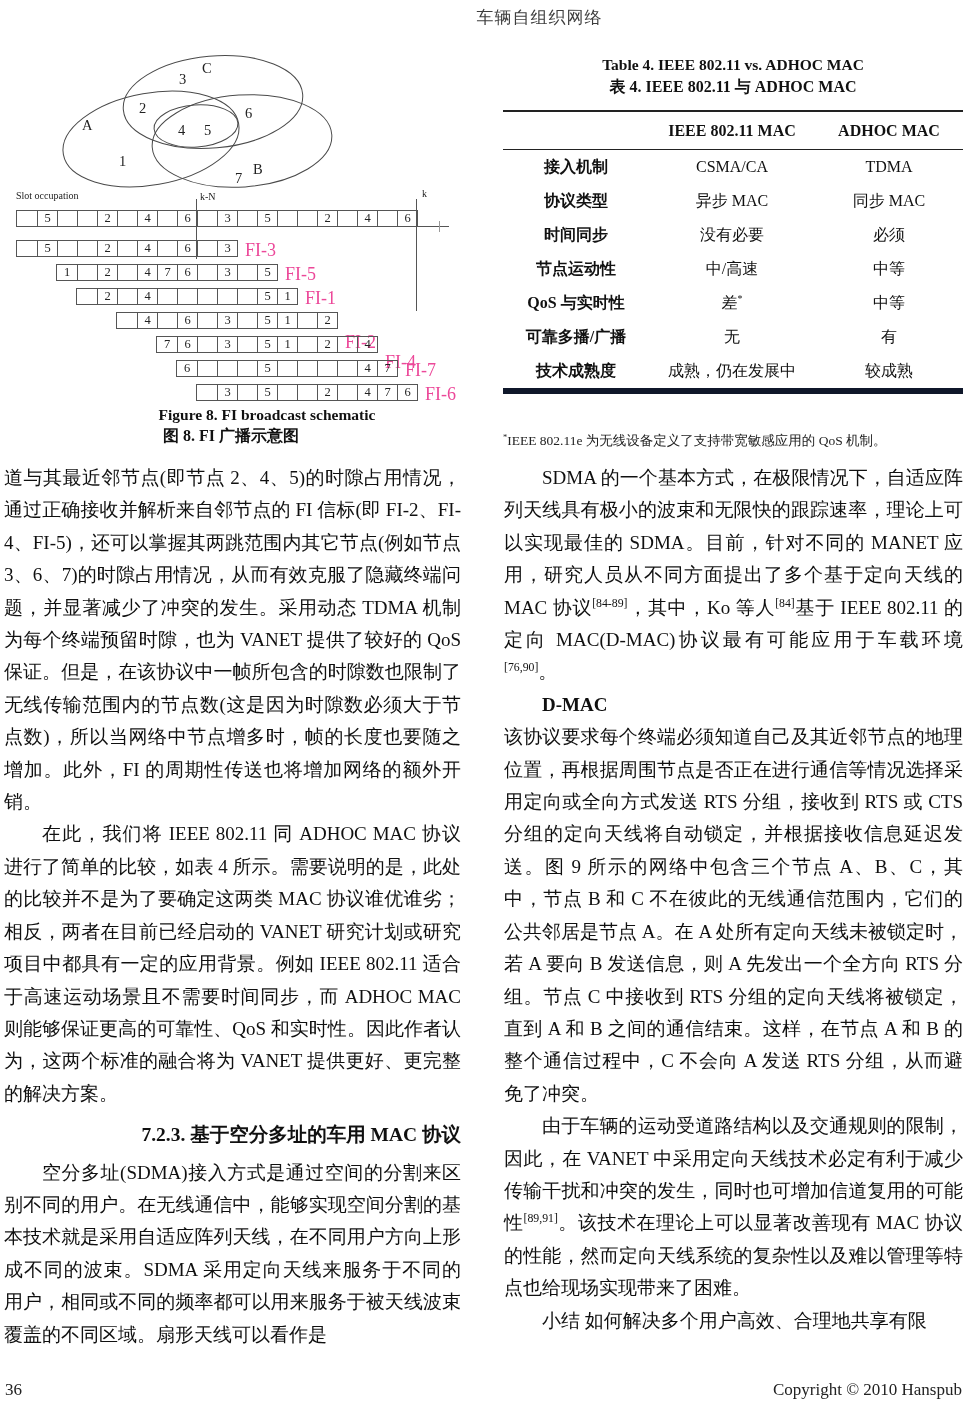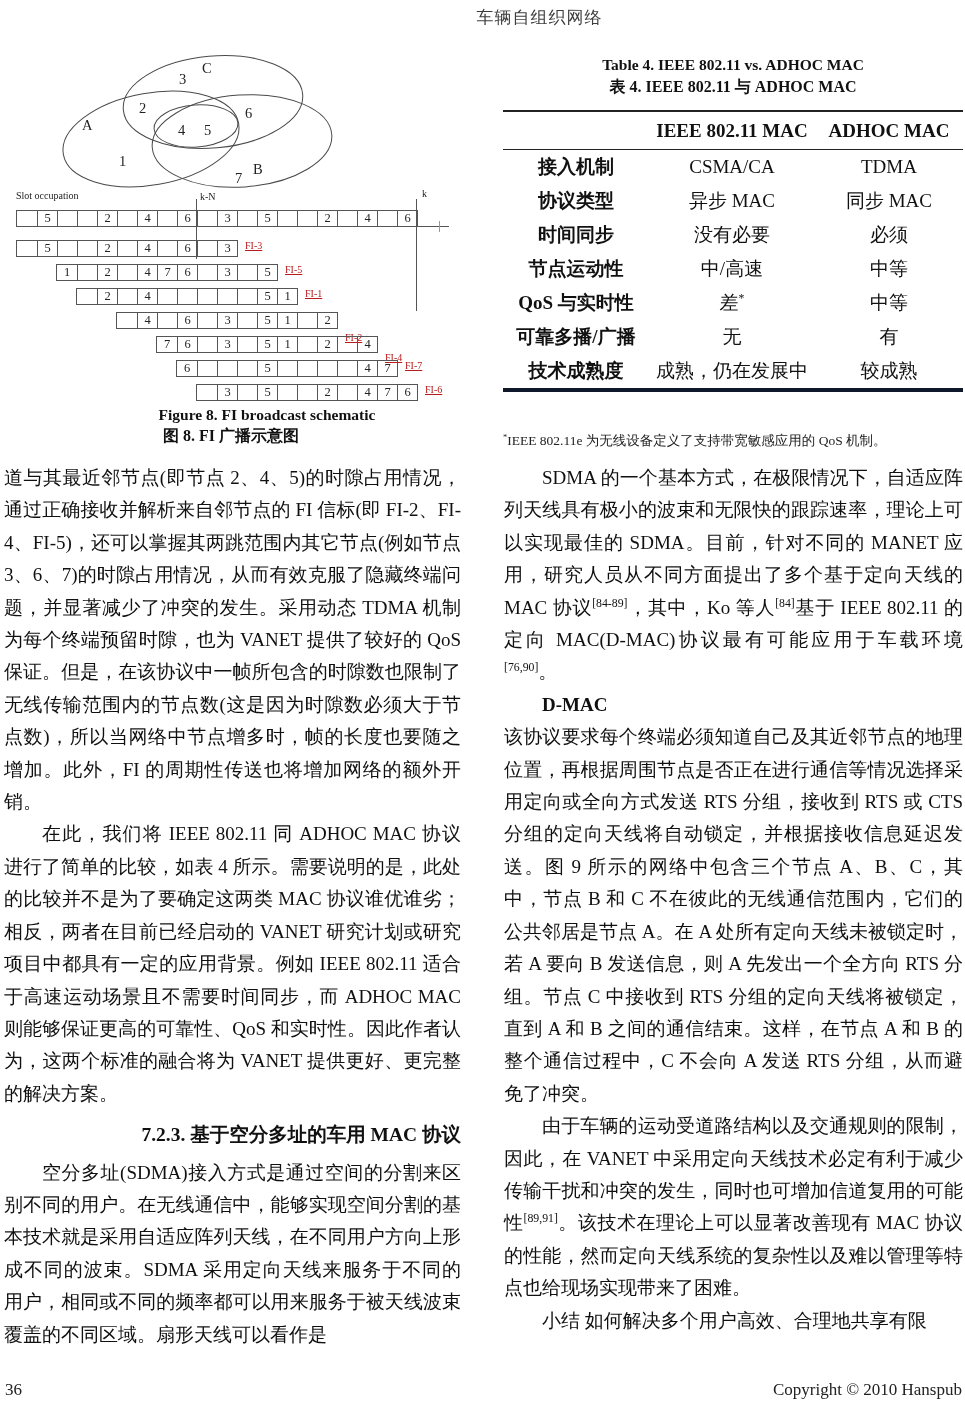--- a/index.html
+++ b/index.html
@@ -18,30 +18,30 @@
   .venn-svg ellipse{fill:none;stroke:#4a4a4a;stroke-width:1;}
   .venn-svg text{font-family:"Liberation Serif","DejaVu Serif",serif;font-size:14.5px;fill:#222;}
   .fig-label{font-size:10px;color:#222;}
   .vline{width:1px;background:#555;}
   .hline{height:1px;background:#555;}
   .tick{width:1px;background:#9a9a9a;}
   .slot-row{position:absolute;display:flex;border:1px solid #555;background:transparent;height:15px;}
   .slot-cell{display:inline-block;box-sizing:border-box;width:20px;height:15px;border-left:1px solid #555;
     font-size:12.5px;line-height:14px;text-align:center;color:#222;}
   .slot-cell:first-child{border-left:none;}
-  .row-label{position:absolute;font-size:10px;color:#b91c1c;text-decoration:underline;}
+  .row-label{position:absolute;font-size:18px;color:#ec4899;}
   .fig-cap{left:0;width:462px;text-align:center;font-weight:bold;color:#111;}
   .fig-cap.en{top:406px;font-size:15.5px;padding-left:36px;}
   .fig-cap.zh{top:426px;font-size:16px;}
   
   .tbl-title{left:503px;width:460px;text-align:center;font-weight:bold;color:#111;}
   .tbl-title.en{top:56px;font-size:15.5px;}
   .tbl-title.zh{top:77px;font-size:16px;}
   table.cmp{position:absolute;left:503px;top:110px;width:460px;border-collapse:collapse;
-    border-top:2px solid #222;border-bottom:4px solid #0f172a;font-size:19px;color:#111;}
+    border-top:2px solid #222;border-bottom:6px solid #0f172a;font-size:16px;color:#111;}
   table.cmp thead tr{border-bottom:1px solid #222;}
   table.cmp th,table.cmp td{font-weight:normal;text-align:center;padding:0 2px;}
   table.cmp thead th{height:37px;font-weight:bold;}
   table.cmp tbody th{font-weight:bold;}
   table.cmp tbody th,table.cmp tbody td{height:34px;}
   col.c-label{width:146px;} col.c-v1{width:166px;} col.c-v2{width:148px;}
   .tbl-foot{left:503px;top:432px;width:460px;font-size:13.5px;color:#222;}
   
   .textcol{line-height:32.4px;font-size:19px;text-align:justify;color:#101010;}
   .textcol p{margin:0;}

